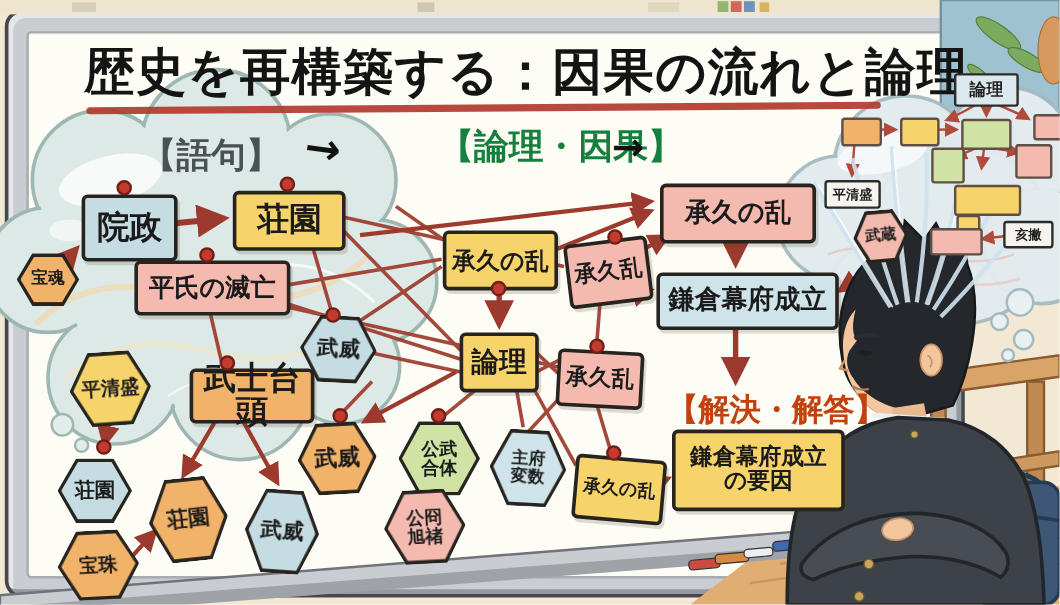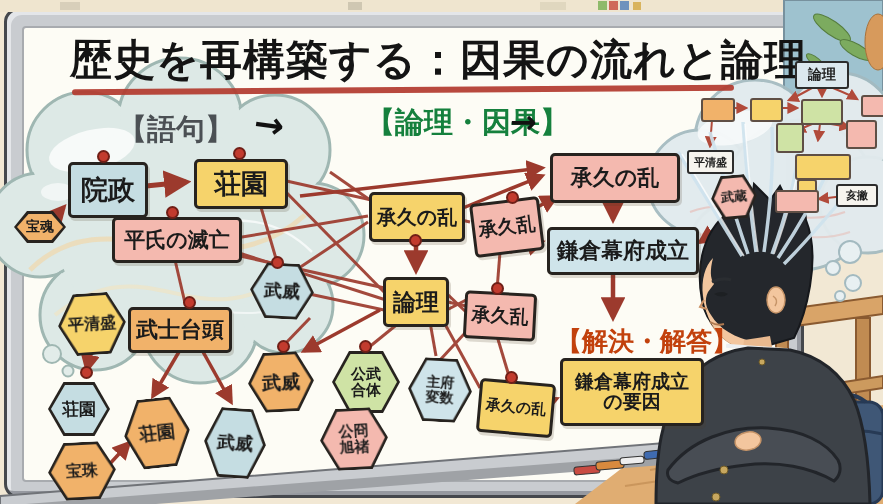--- a/index.html
+++ b/index.html
@@ -256,30 +256,30 @@
     </g>
   </svg>
 
   <div class="abs" id="title">歴史を再構築する：因果の流れと論理</div>
   <div class="abs" id="underline"></div>
   <div class="abs hdr" style="left:118px;top:110px;font-size:29px;color:#4b5054;">【語句】</div>
   <div class="abs hdr" style="left:254px;top:104px;font-size:36px;color:#111;transform:rotate(8deg);">→</div>
   <div class="abs hdr" style="left:366px;top:103px;font-size:29px;color:#15803d;">【論理・因果】</div>
   <div class="abs hdr" style="left:510px;top:103px;font-size:32px;color:#111;">→</div>
 
-  <div class="hex" style="left:14px;top:211px;width:52px;height:32px;font-size:14px;">
+  <div class="hex" style="left:14px;top:211px;width:52px;height:44px;font-size:14px;">
       <span class="hex-in c-orange">宝魂</span>
     </div>
   <div class="nbox c-blue" style="left:68px;top:162px;width:74px;height:50px;font-size:27px;">院政</div>
   <div class="nbox c-yellow" style="left:194px;top:159px;width:88px;height:44px;font-size:27px;">荘園</div>
   <div class="nbox c-pink" style="left:112px;top:217px;width:124px;height:40px;font-size:21px;">平氏の滅亡</div>
   <div class="hex" style="left:58px;top:293px;width:68px;height:62px;font-size:16px;transform:rotate(-4deg);">
       <span class="hex-in c-yellow">平清盛</span>
     </div>
-  <div class="nbox c-orange" style="left:128px;top:307px;width:98px;height:40px;font-size:22px;">武士台頭</div>
+  <div class="nbox c-orange" style="left:158px;top:307px;width:98px;height:40px;font-size:27px;">武士台頭</div>
   <div class="hex" style="left:250px;top:263px;width:64px;height:56px;font-size:18px;transform:rotate(3deg);">
       <span class="hex-in c-blue">武威</span>
     </div>
   <div class="hex" style="left:48px;top:382px;width:62px;height:54px;font-size:17px;">
       <span class="hex-in c-blue">荘園</span>
     </div>
   <div class="hex" style="left:48px;top:442px;width:68px;height:58px;font-size:16px;transform:rotate(-3deg);">
       <span class="hex-in c-orange">宝珠</span>
     </div>
   <div class="hex" style="left:124px;top:398px;width:66px;height:70px;font-size:18px;transform:rotate(-6deg);">

